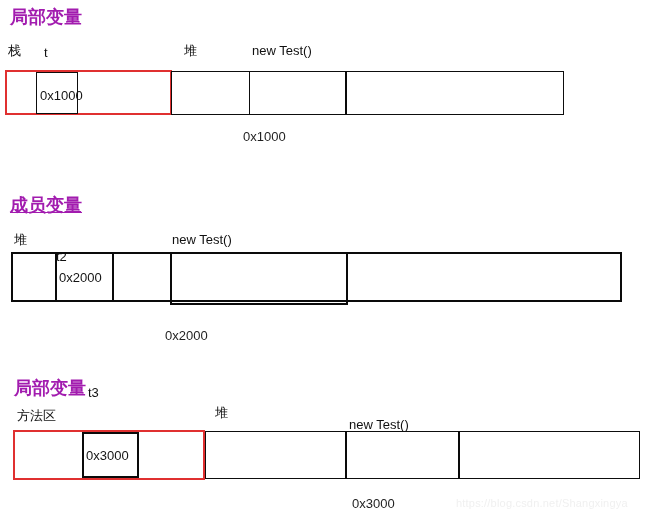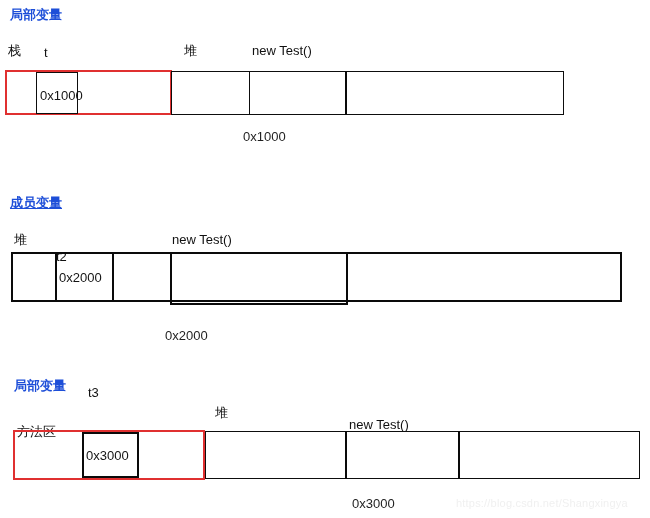--- a/index.html
+++ b/index.html
@@ -19,23 +19,23 @@
     position: absolute;
     left: 0; top: 0;
     width: 650px; height: 518px;
   }
   .txt {
     position: absolute;
     white-space: nowrap;
     line-height: 1;
   }
   .heading {
-    font-size: 13px;
+    font-size: 18px;
     font-weight: 600;
-    color: #1d4ed8;
+    color: #a21caf;
   }
   .label {
     font-size: 13px;
     color: #111;
   }
   .addr-label {
     font-size: 13px;
     color: #1f1f1f;
   }
   .cellval {
@@ -123,21 +123,21 @@
 
     <div class="box b-black-thick" style="left:170px; top:252px; width:178px; height:53px;"></div>
 
     <div class="txt addr-label" style="left:165px; top:329px;">0x2000</div>
   </div>
 
   <div>
 
     <div class="txt heading" style="left:14px; top:379px;">局部变量</div>
 
-    <div class="txt label" style="left:17px; top:409px;margin-top:16px;">方法区</div>
+    <div class="txt label" style="left:17px; top:409px;">方法区</div>
 
     <div class="txt label" style="left:88px; top:386px;">t3</div>
 
     <div class="txt label" style="left:215px; top:406px;">堆</div>
 
     <div class="txt label" style="left:349px; top:418px;">new Test()</div>
 
     <div class="box b-red" style="left:13px; top:430px; width:192px; height:50px;"></div>
 
     <div class="box b-black-thick" style="left:82px; top:432px; width:57px; height:46px;"></div>

